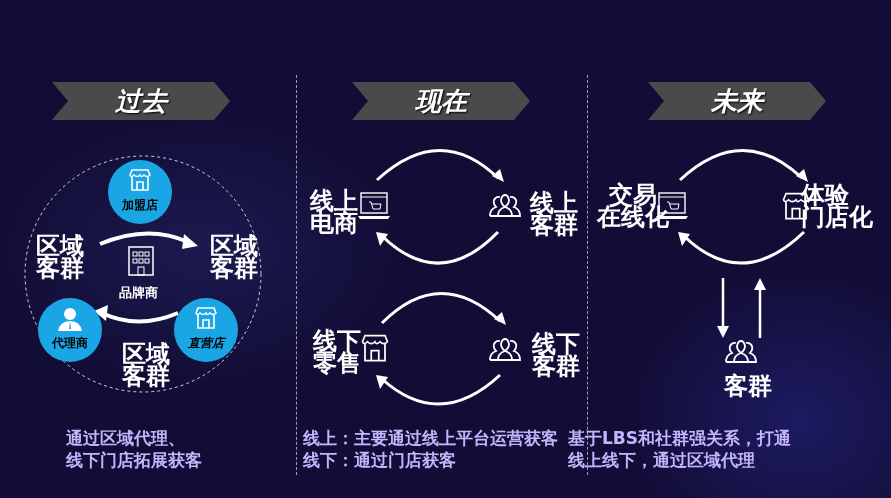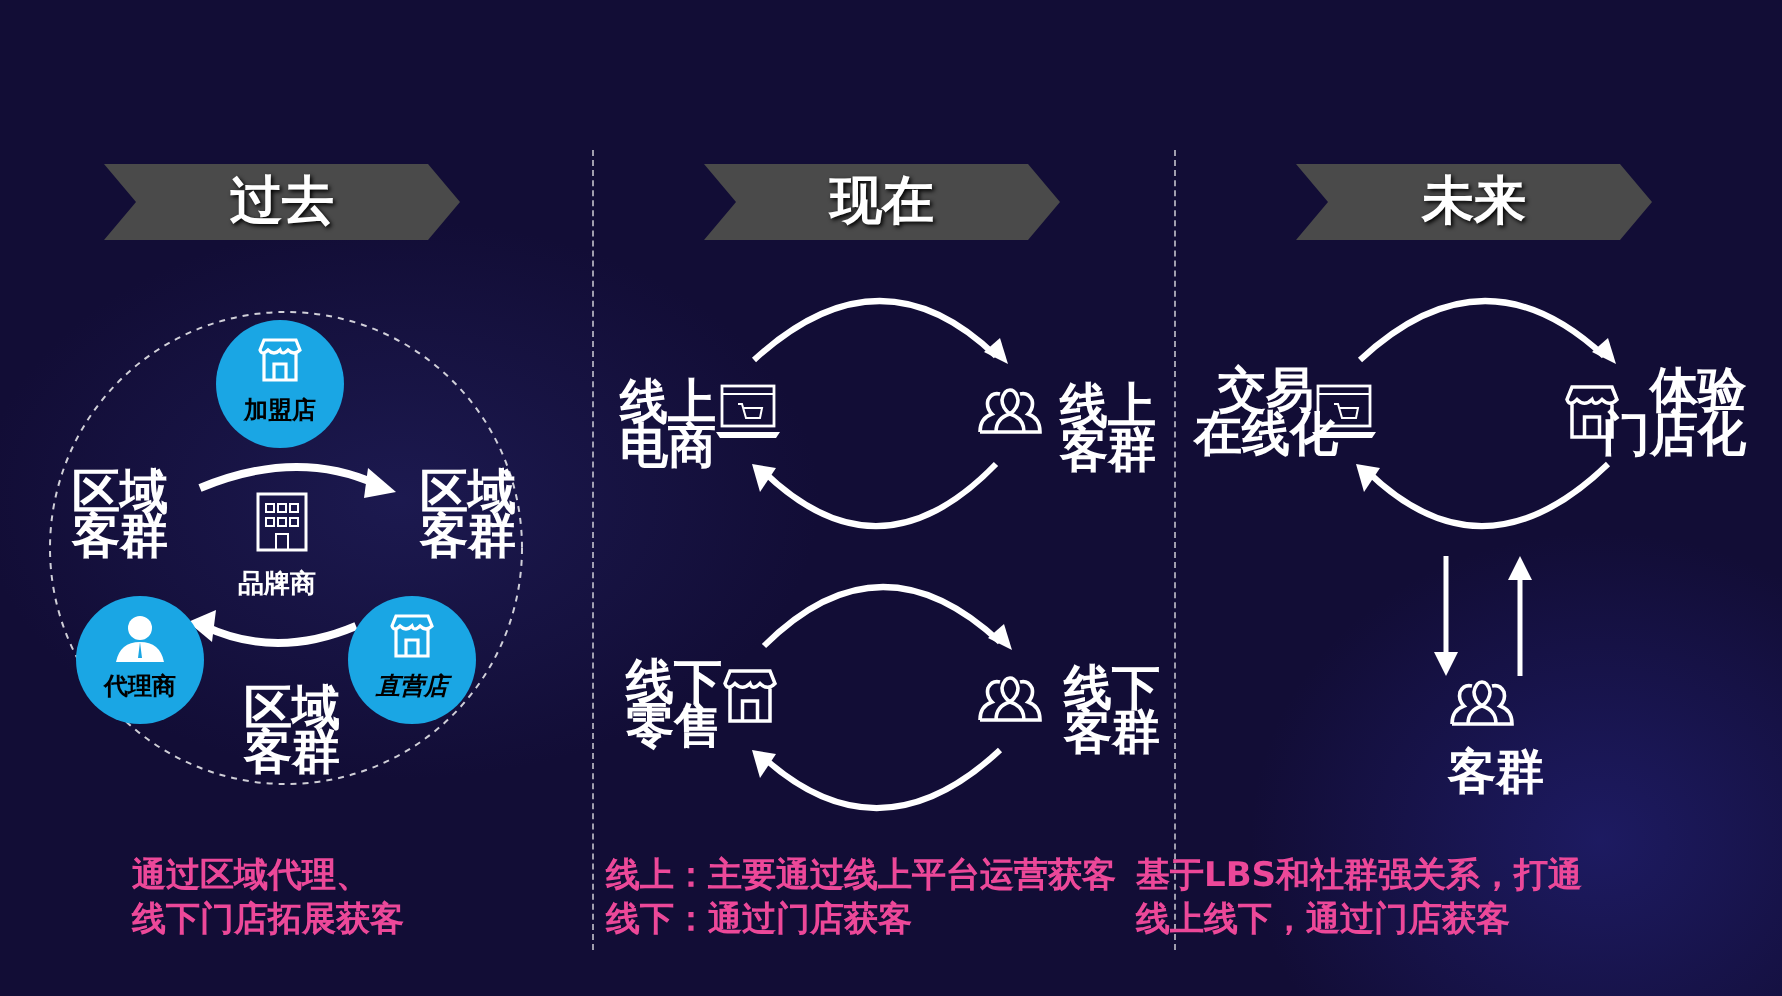--- a/index.html
+++ b/index.html
@@ -5,28 +5,28 @@
   html, body { margin:0; padding:0; }
   body {
     width:891px; height:498px; overflow:hidden; position:relative;
     background: radial-gradient(ellipse 300px 200px at 200px 250px, rgba(40,40,110,0.45), transparent 70%),
                 radial-gradient(ellipse 250px 220px at 800px 420px, rgba(40,40,140,0.5), transparent 70%),
                 #120d36;
     font-family: "DejaVu Sans", "Liberation Sans", sans-serif;
     color:#fff;
   }
   .divider { position:absolute; top:75px; height:400px; border-left:1px dashed rgba(255,255,255,0.6); }
-  .banner { position:absolute; top:82px; height:38px; }
+  .banner { position:absolute; top:82px; height:38px;font-style:italic; }
   .banner svg { position:absolute; left:0; top:0; }
   .banner .title { position:absolute; left:0; right:0; top:0; line-height:38px; text-align:center; font-size:26px; font-weight:bold; color:#fff; text-shadow:1px 1px 2px #000; }
   .lbl { position:absolute; font-weight:bold; font-size:24px; line-height:22px; color:#fff; }
   .bubble { position:absolute; width:64px; height:64px; border-radius:50%; background:#1aa6e4; text-align:center; }
   .bubble .btxt { position:absolute; left:0; right:0; bottom:10px; font-size:12px; font-weight:bold; color:#000000; }
   .bubble svg { position:absolute; left:20px; top:9px; }
-  .caption { position:absolute; font-size:17px; font-weight:bold; line-height:22px; color:#ec4899; white-space:nowrap; }
+  .caption { position:absolute; font-size:17px; font-weight:bold; line-height:22px; color:#c4b5fd; white-space:nowrap; }
   .abs { position:absolute; }
 </style>
 </head>
 <body>
 
 <div class="divider" style="left:296px;"></div>
 <div class="divider" style="left:587px;"></div>
 
 <div class="banner" style="left:52px; width:178px;">
   <svg width="178" height="38">
@@ -172,32 +172,32 @@
   </div>
 <svg class="abs" style="left:656px; top:192px;" width="32" height="28" viewBox="0 0 32 28">
   <rect x="3" y="1" width="26" height="20" fill="none" stroke="#fff" stroke-width="1.4"></rect>
   <path d="M3,5 L29,5" stroke="#fff"></path>
     <path d="M0,24 L32,24 L30,27 L2,27 Z" fill="#fff"></path>
   <path d="M11,10 L13,10 L15,17 L22,17 L23,12 L14,12" fill="none" stroke="#fff"></path>
 </svg>
 <svg class="abs" style="left:781px; top:191px;" width="30" height="30" viewBox="0 0 24 22">
     <path d="M2,6 L4,1 L20,1 L22,6 Q19,9 16,6 Q13,9 12,6 Q9,9 6,6 Q3,9 2,6 Z M4,8 L4,21 L20,21 L20,8 M9,21 L9,13 L15,13 L15,21" fill="none" stroke="#fff" stroke-width="1.4"></path>
   </svg>
-<div class="lbl" style="left:801px; top:184px; text-align:right;">
+<div class="lbl" style="left:801px; top:184px; text-align:left;">
     <div>体验</div>
     <div>门店化</div>
   </div>
 
 <svg class="abs" style="left:712px; top:276px;" width="60" height="64">
   <line x1="11" y1="2" x2="11" y2="52" stroke="#fff" stroke-width="2.5"></line>
   <polygon points="5,50 17,50 11,62" fill="#fff"></polygon>
   <line x1="48" y1="12" x2="48" y2="62" stroke="#fff" stroke-width="2.5"></line>
   <polygon points="42,14 54,14 48,2" fill="#fff"></polygon>
 </svg>
 <svg class="abs" style="left:724px; top:340px;" width="34" height="24" viewBox="0 0 34 24">
   <path d="M2,22 Q2,15 8,13 Q5,10 6,6 Q8,2 12,3 M17,22 L32,22 Q32,15 26,13 Q29,10 28,6 Q26,2 22,3 M17,22 L2,22 M10,22 Q10,15 17,13 Q13,10 13,6 Q14,1 17,1 Q20,1 21,6 Q21,10 17,13 Q24,15 24,22" fill="none" stroke="#fff" stroke-width="1.8"></path>
 </svg>
 <div class="lbl" style="left:724px; top:375px;">客群</div>
 
 <div class="caption" style="left:568px; top:427px;">
     <div>基于LBS和社群强关系，打通</div>
-    <div>线上线下，通过门店获客</div>
+    <div>线上线下，通过区域代理</div>
   </div>
 
 </body></html>

